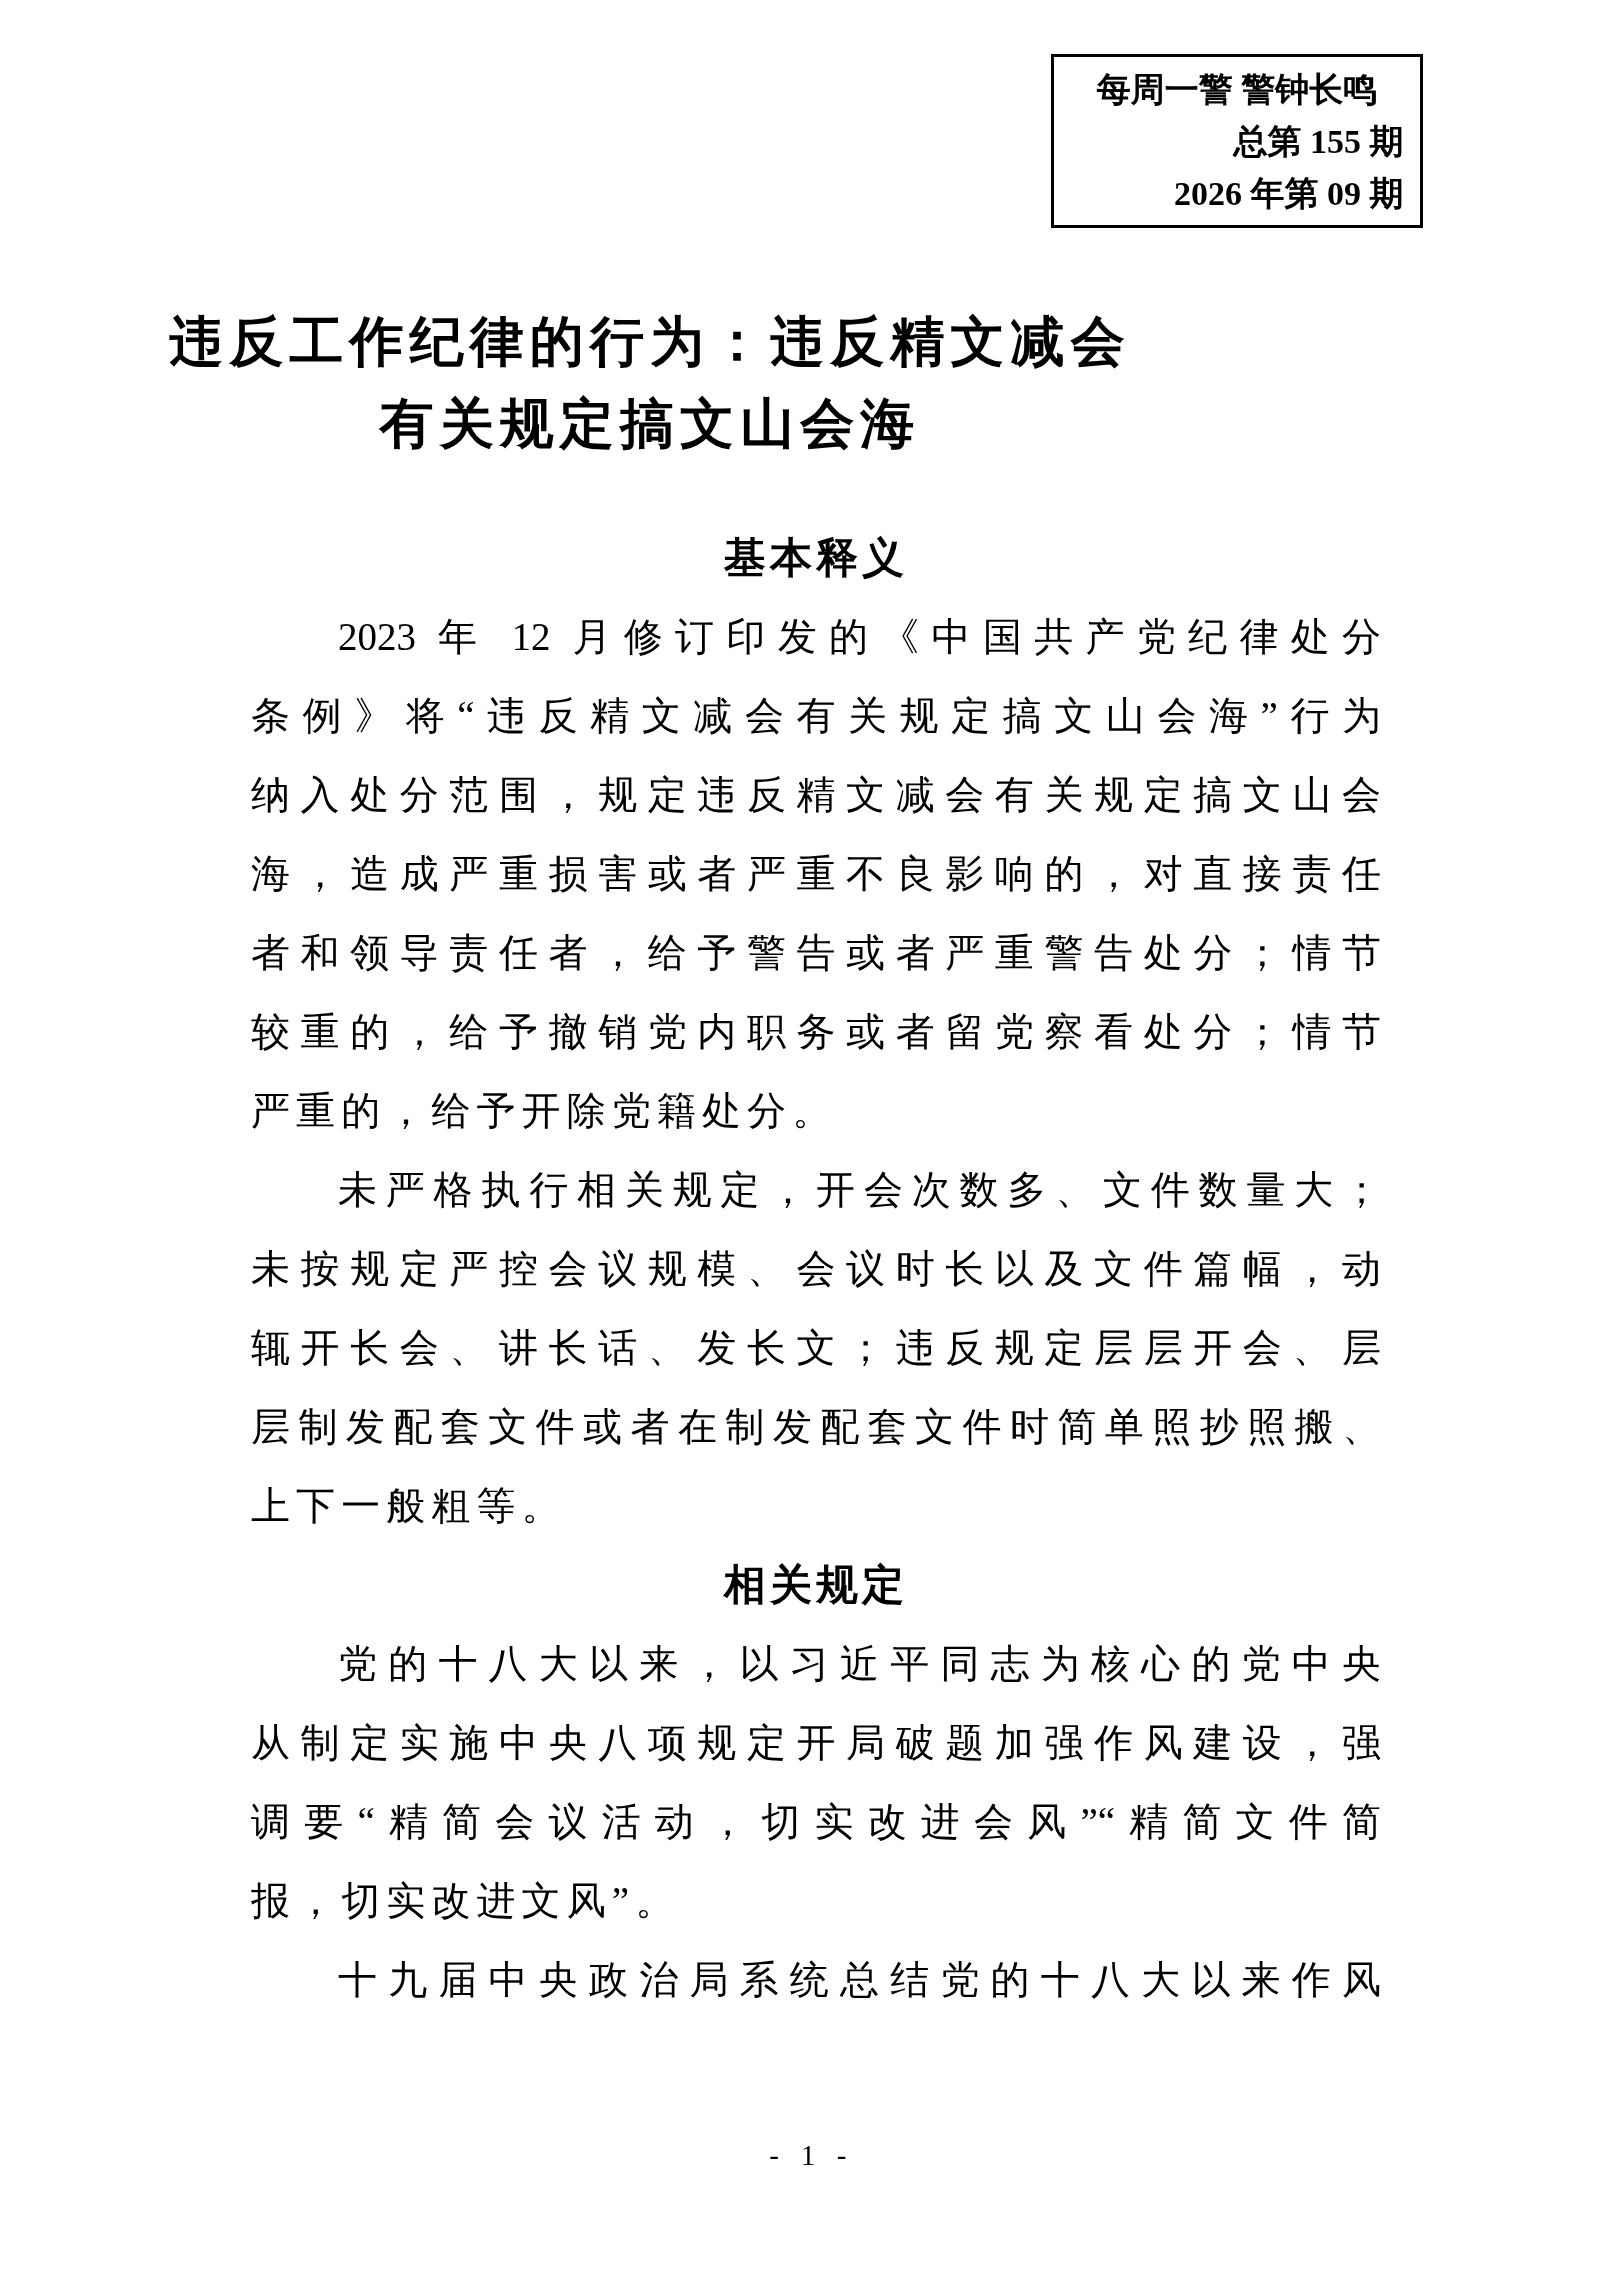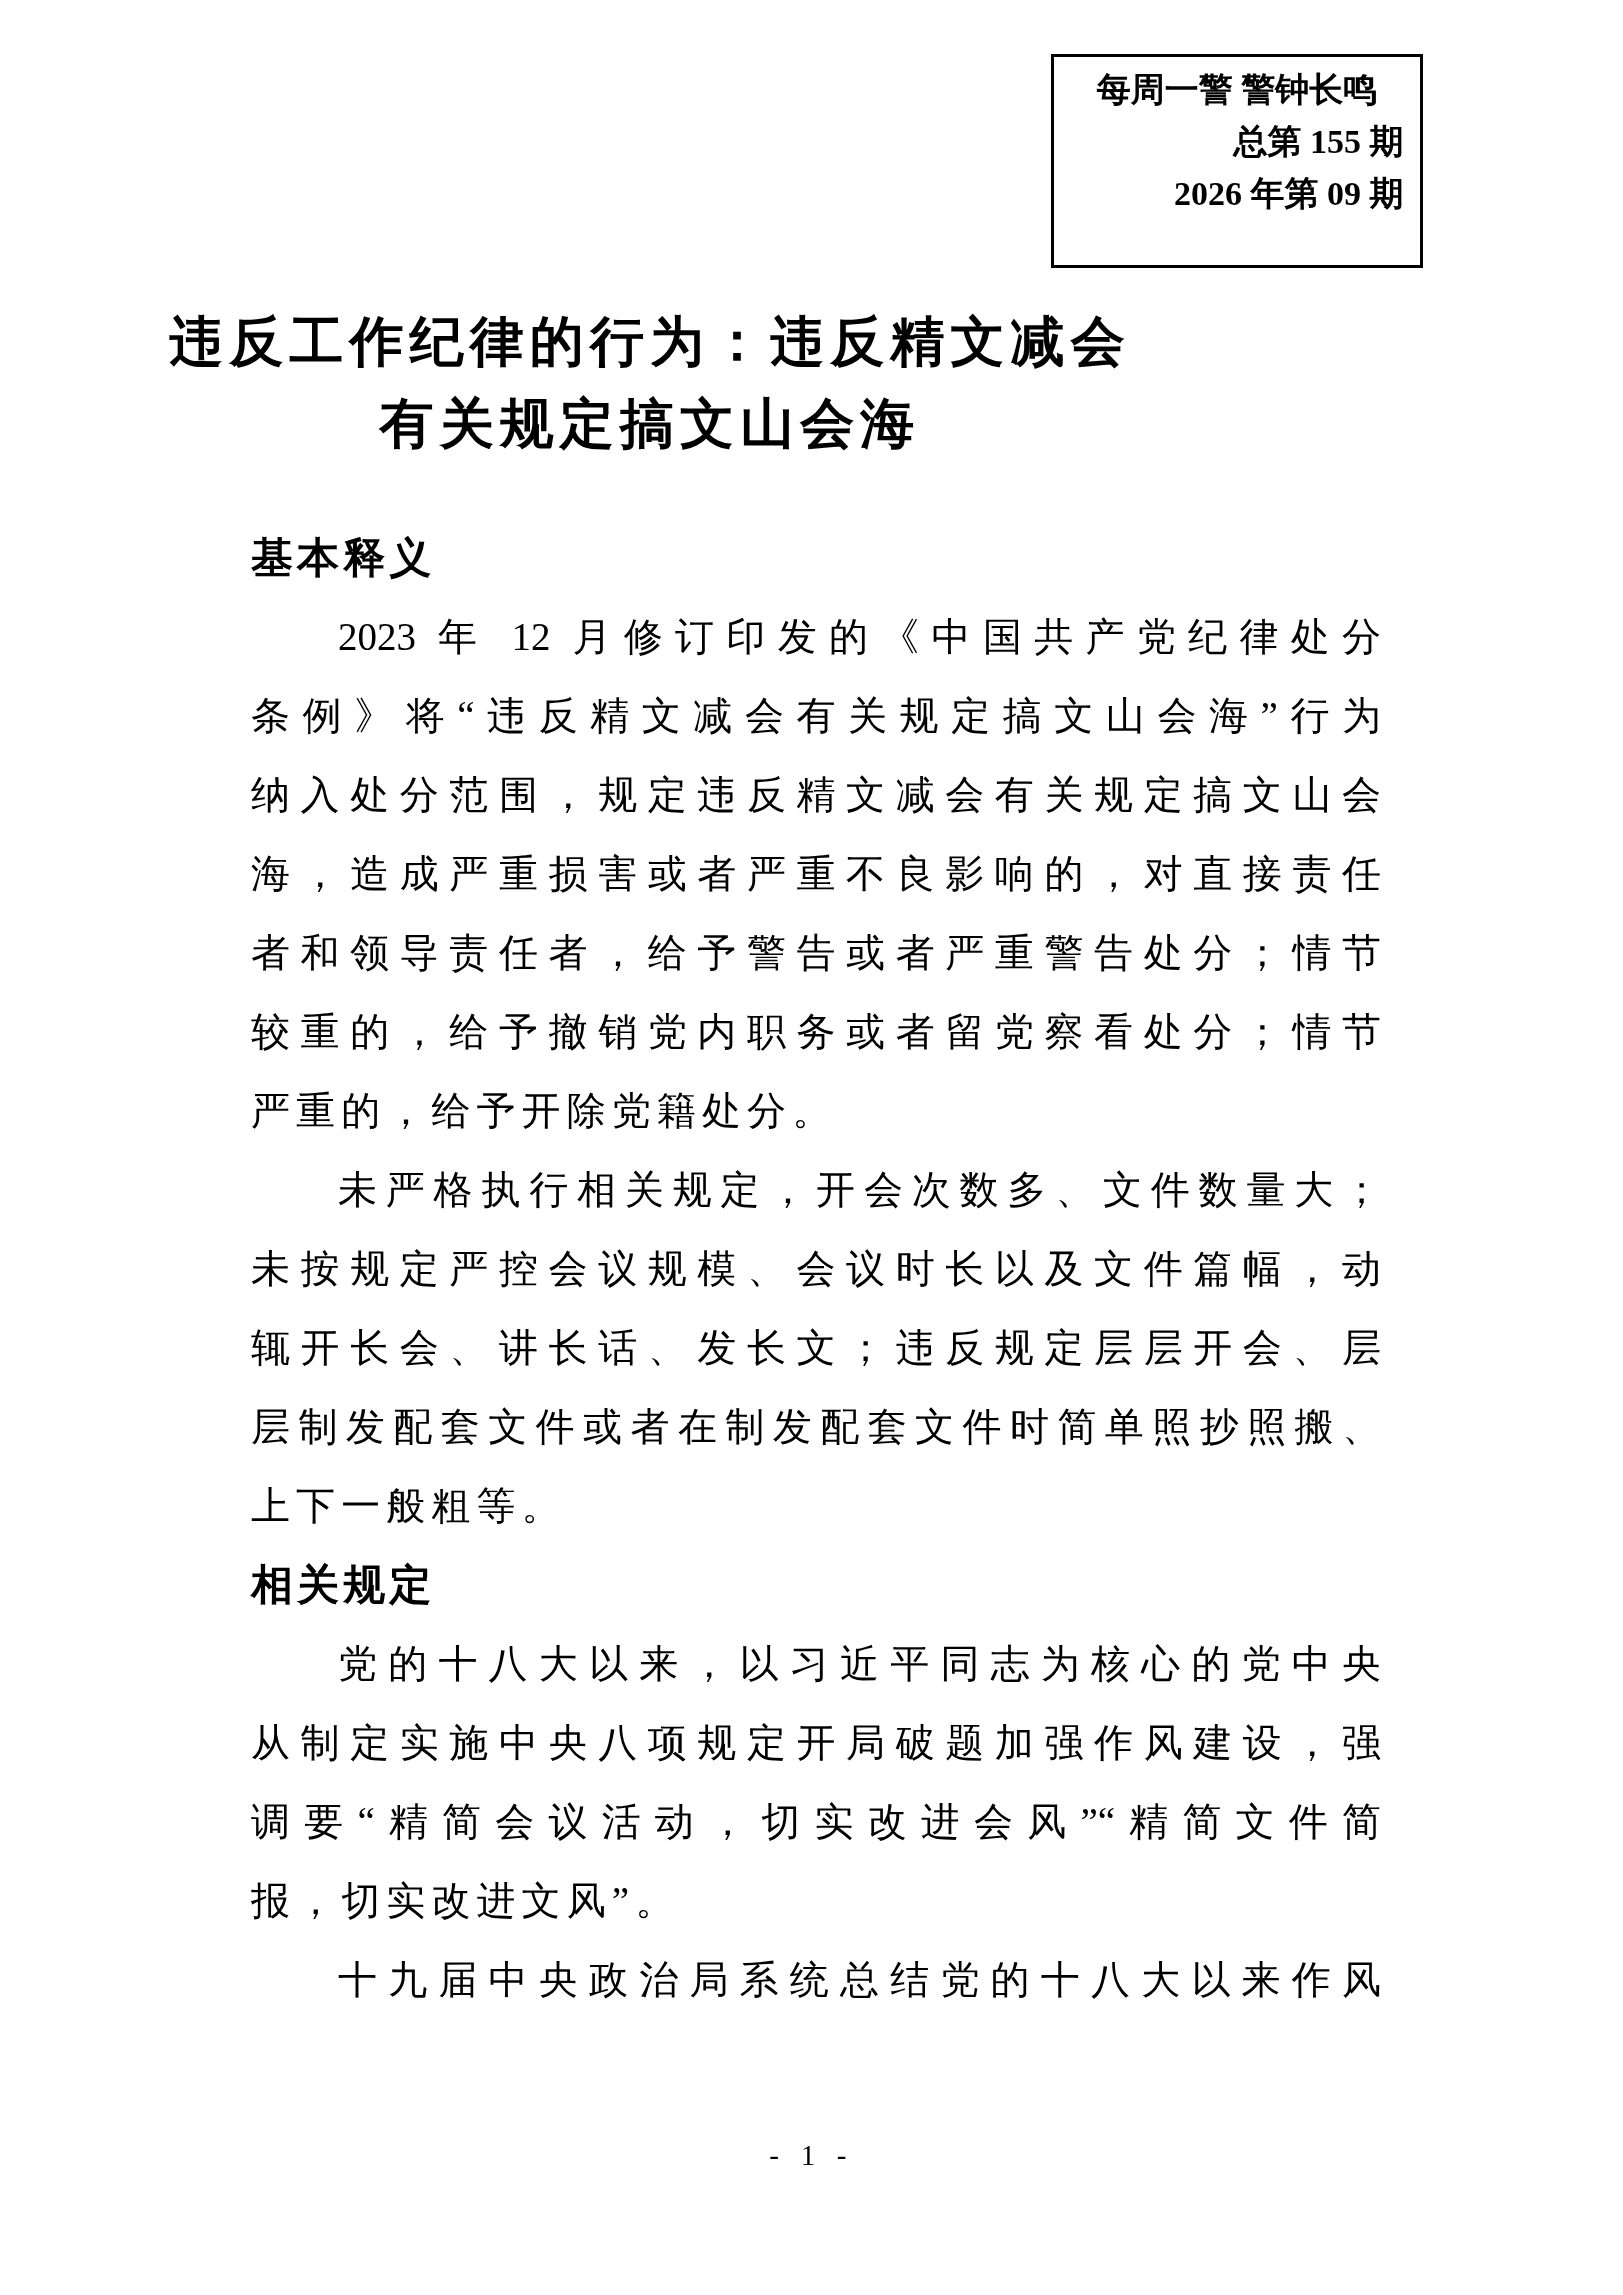--- a/index.html
+++ b/index.html
@@ -12,21 +12,21 @@
     font-family: "Liberation Serif", serif;
     overflow: hidden;
     margin: 0 auto;
   }
   
   .issue-box {
     position: absolute;
     left: 1051px;
     top: 54px;
     width: 372px;
-    height: 214px;
+    height: 174px;
     border: 3.1px solid #000;
     box-sizing: border-box;
     padding-top: 7.2px;
   }
   .issue-line {
     font-size: 34px;
     font-weight: bold;
     line-height: 52px;
     white-space: nowrap;
     font-family: "Liberation Serif", serif;
@@ -55,20 +55,21 @@
     top: 518px;
     width: 1130px;
   }
   .heading-line {
     font-family: "Liberation Sans", sans-serif;
     font-weight: bold;
     font-size: 42px;
     line-height: 79px;
     letter-spacing: 4.1px;
     white-space: nowrap;
+    text-align: center;
   }
   .body-line {
     font-size: 39px;
     line-height: 79px;
     text-align: justify;
     text-align-last: justify;
     text-justify: inter-character;
   }
   .body-line.indent { text-indent: 87px; }
   .body-line.last {

